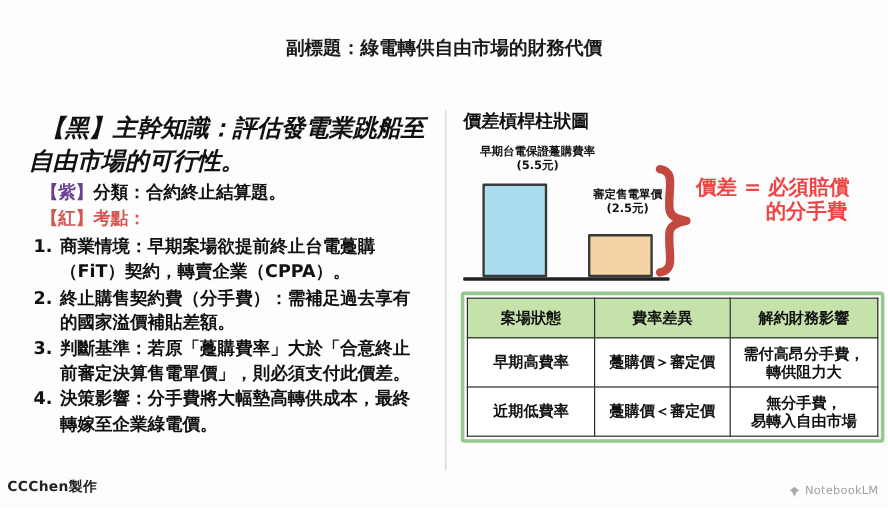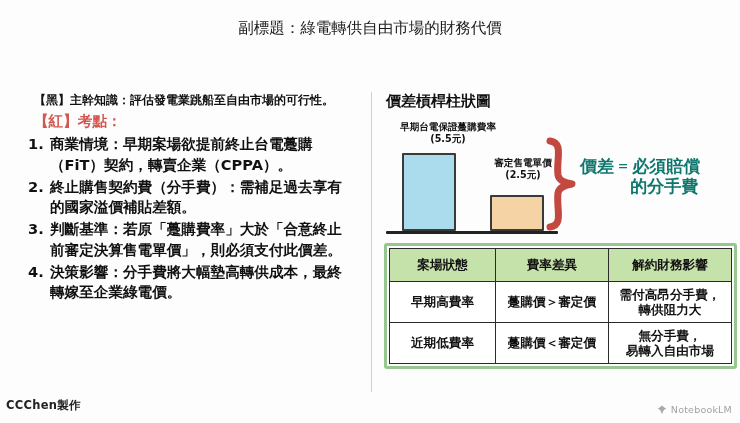--- a/index.html
+++ b/index.html
@@ -33,23 +33,23 @@
   }
   .main-title {
     font-size: 25px;
     font-weight: bold;
     letter-spacing: 0.5px;
     color: #111111;
     line-height: 1.18;
     white-space: nowrap;
   }
   .sub-title {
-    margin-top: 4px;
+    margin-top: 16px;
     font-size: 15.5px;
-    font-weight: normal;
+    font-weight: bold;
     color: #1a1a1a;
     white-space: nowrap;
   }
 
   
   .col-left {
     position: absolute;
     left: 24px;
     top: 92px;
     width: 340px;
@@ -64,25 +64,26 @@
     position: absolute;
     left: 371px;
     top: 92px;
     width: 1px;
     height: 300px;
     background: #cfcfcf;
   }
 
   
   .lead-line {
-    font-size: 12px;
+    font-size: 20px;
     font-weight: bold;
     line-height: 1.42;
     color: #111111;
     text-indent: 10px;
+    font-style: italic;
   }
   .tag-line {
     font-size: 14.6px;
     font-weight: bold;
     line-height: 1.45;
     margin-top: 1px;
     text-indent: 10px;
   }
   .tag-purple { color: #6b3f8f; }
   .tag-red    { color: #d4564e; }
@@ -161,27 +162,26 @@
   .brace {
     position: absolute;
     left: 160px;
     top: 22px;
     width: 34px;
     height: 94px;
   }
   .diff-text {
     position: absolute;
     left: 196px;
-    top: 42px;
+    top: 32px;
     font-size: 17px;
     font-weight: bold;
-    color: #0f766e;
+    color: #ef4444;
     line-height: 1.2;
     white-space: nowrap;
-    font-family: Liberation Serif, serif;
   }
   .diff-text .l2 { display: block; text-align: right; padding-right: 2px; }
 
   
   .table-caption {
     font-size: 14.4px;
     font-weight: bold;
     margin: 8px 0 5px 2px;
   }
   .cmp-frame {
@@ -242,20 +242,23 @@
   <div class="header">
     <div class="sub-title">副標題：綠電轉供自由市場的財務代價</div>
   </div>
 
   <div class="v-divider"></div>
 
   <div class="col-left">
 
     <div class="lead-line">【黑】主幹知識：評估發電業跳船至自由市場的可行性。</div>
 
+    <div class="tag-line">
+      <span class="tag-purple">【紫】</span><span class="tag-rest">分類：合約終止結算題。</span>
+    </div>
 
     <div class="tag-line">
       <span class="tag-red">【紅】</span><span class="tag-red">考點：</span>
     </div>
 
     <ol class="points">
       <li>商業情境：早期案場欲提前終止台電躉購（FiT）契約，轉賣企業（CPPA）。</li>
       <li>終止購售契約費（分手費）：需補足過去享有的國家溢價補貼差額。</li>
       <li>判斷基準：若原「躉購費率」大於「合意終止前審定決算售電單價」，則必須支付此價差。</li>
       <li>決策影響：分手費將大幅墊高轉供成本，最終轉嫁至企業綠電價。</li>

